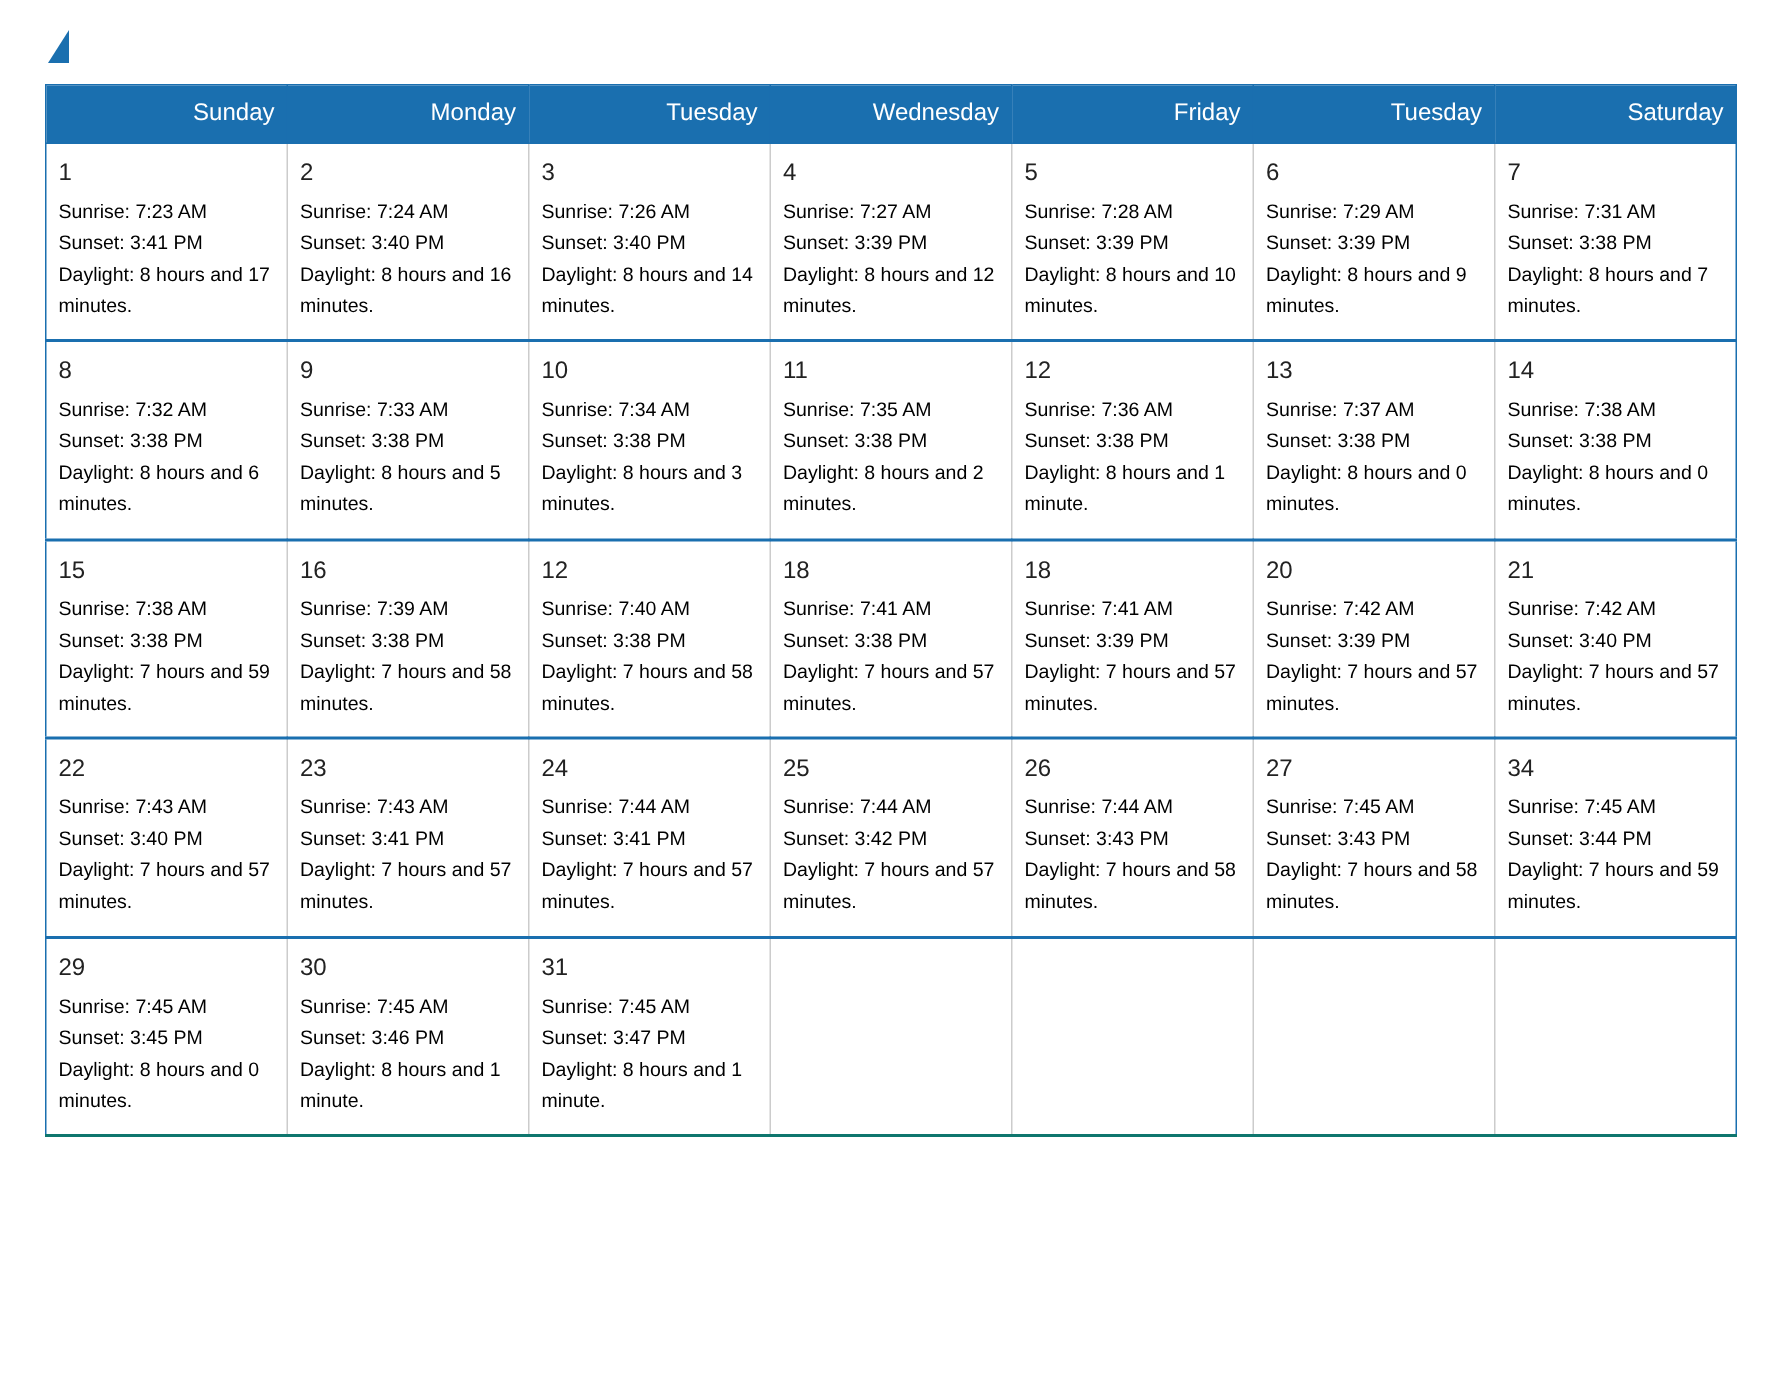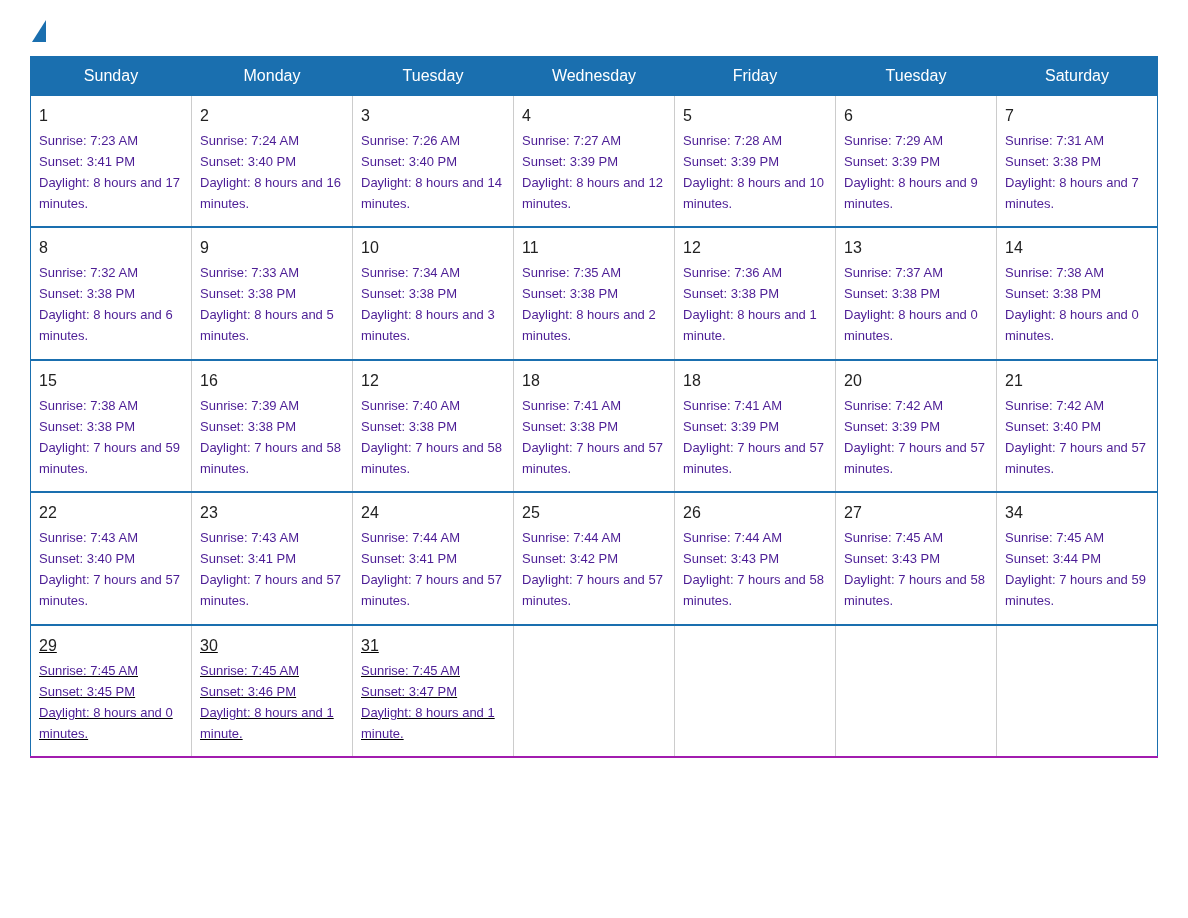--- a/index.html
+++ b/index.html
@@ -58,21 +58,21 @@
     table {
       width: 100%;
       border-collapse: collapse;
     }
     thead tr th {
       background-color: #1a6faf;
       color: #fff;
       font-size: 16px;
       font-weight: normal;
       padding: 10px 8px;
-      text-align: center;
+      text-align: right;
       border: 1px solid #1a6faf;
     }
     tbody tr {
       border-bottom: 2px solid #1a6faf;
     }
     tbody tr td {
       vertical-align: top;
       padding: 8px 8px 12px 8px;
       font-size: 13.5px;
       color: #222;
@@ -85,29 +85,28 @@
     tbody tr td:first-child { border-left: 1px solid #1a6faf; }
     tbody tr td:last-child { border-right: 1px solid #1a6faf; }
     .day-num {
       font-size: 16px;
       font-weight: normal;
       display: block;
       margin-bottom: 2px;
     }
     .day-info {
       font-size: 13px;
-      color: #4c1d95;
+      color: #000000;
       line-height: 1.55;
     }
     .empty-cell {
       background: #fff;
     }
     tbody tr:last-child {
-      border-bottom: 2px solid #a21caf;
-      text-decoration: underline;
+      border-bottom: 2px solid #0f766e;
     }
   </style>
 </head>
 <body>
 
 <div class="header">
   <div class="logo">
     <div class="logo-text">
       <span class="logo-general"></span>
       <span class="logo-triangle"></span>

